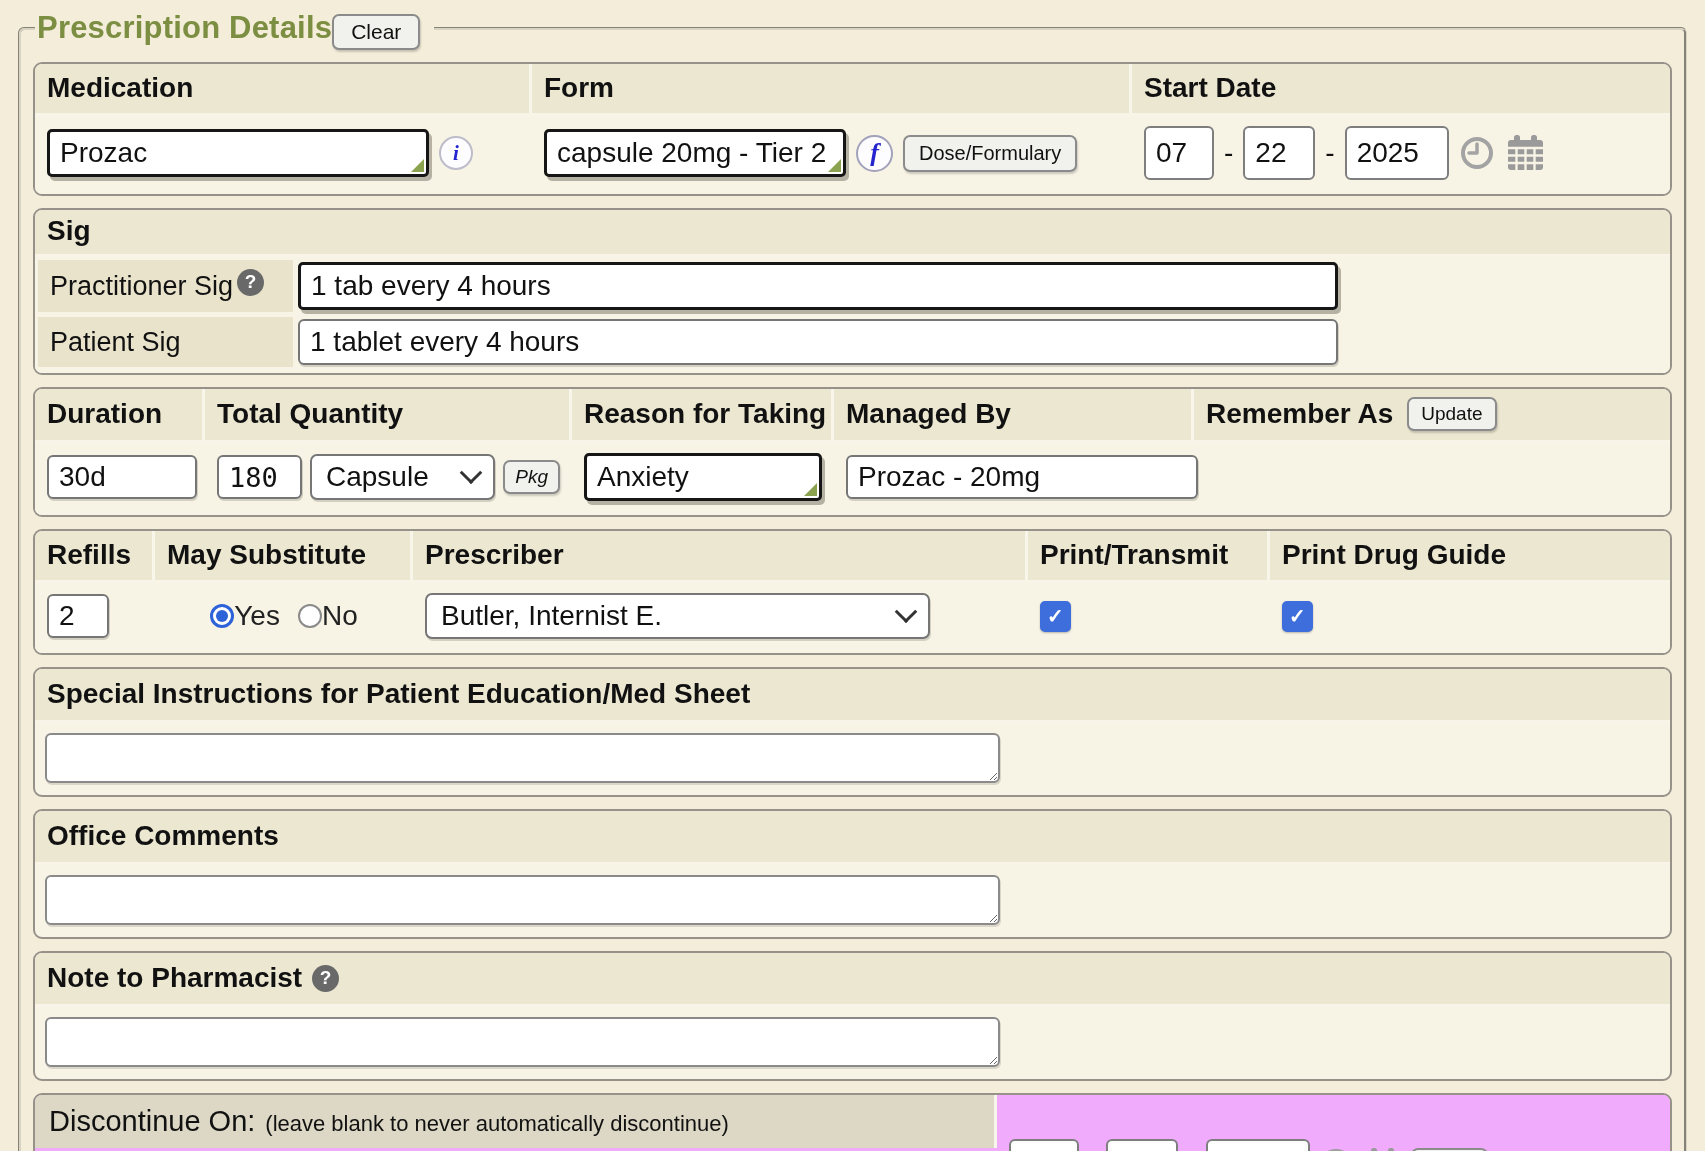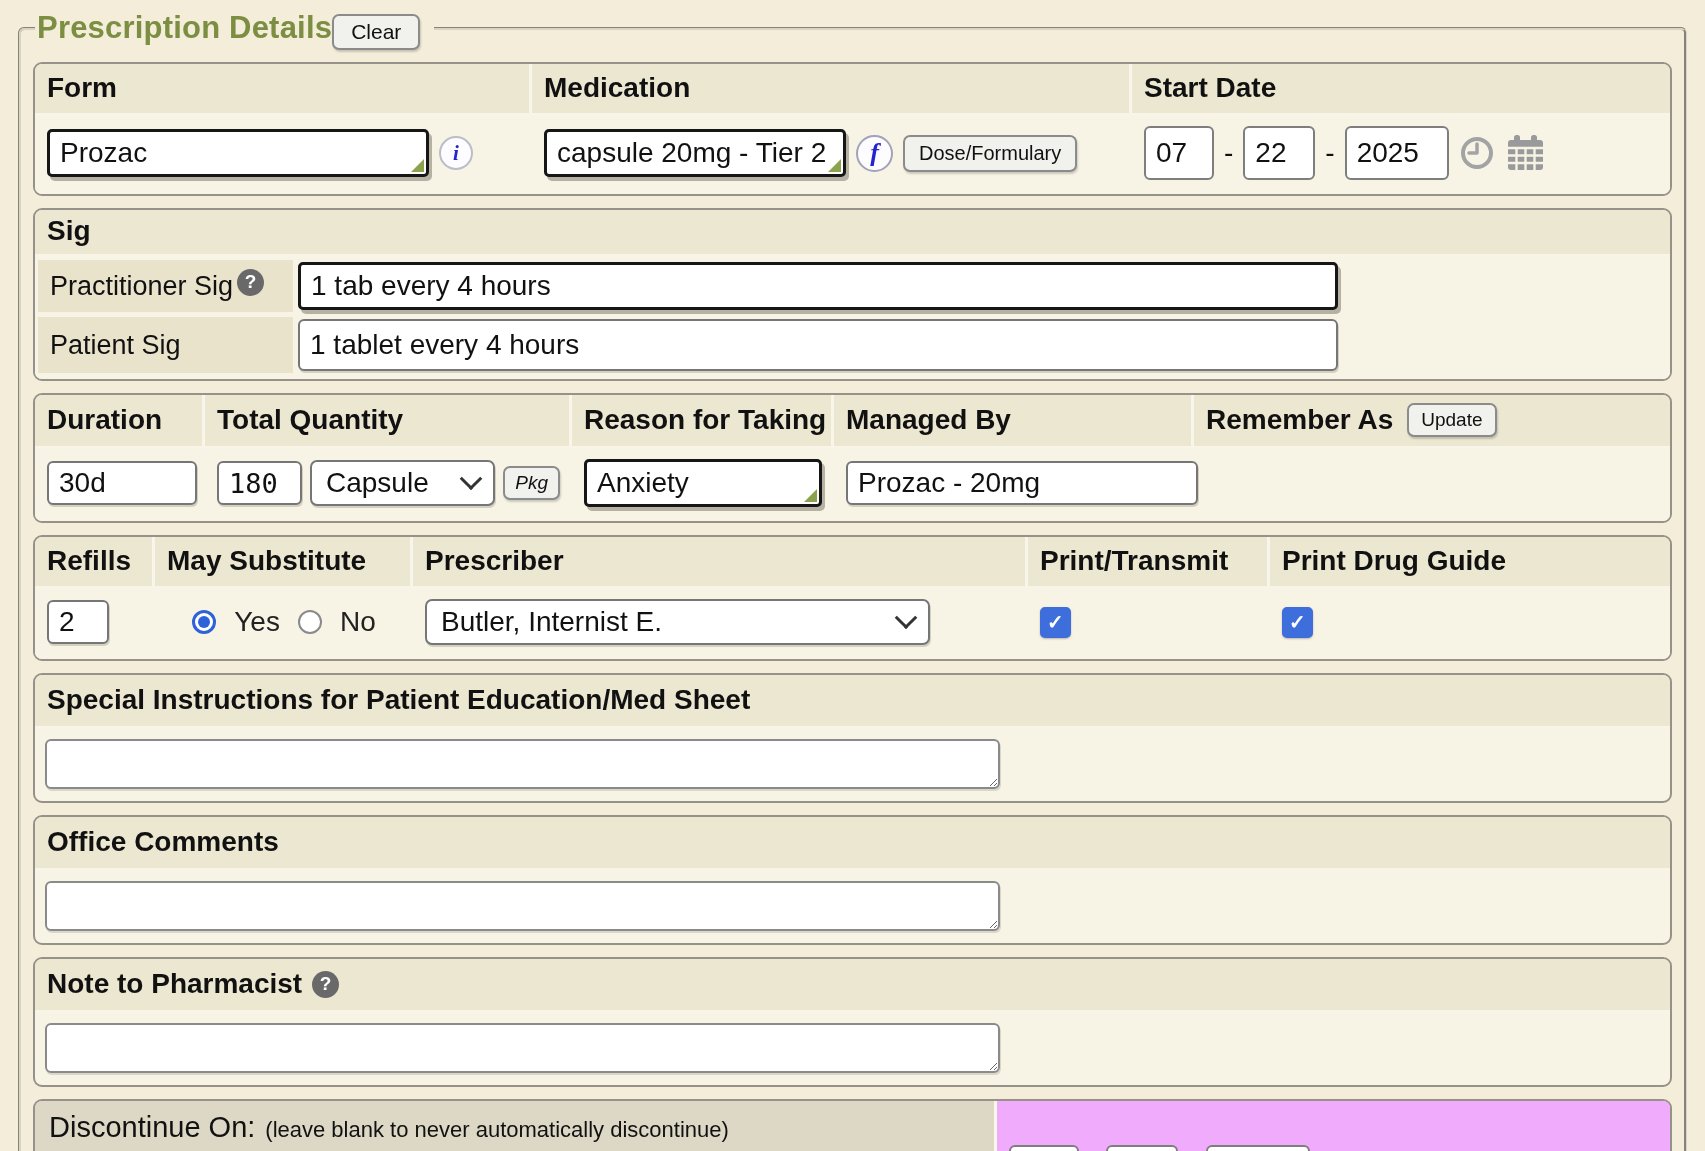--- a/index.html
+++ b/index.html
@@ -112,21 +112,21 @@
   .radio{
     width:24px;height:24px;border-radius:50%;border:2px solid #8a8a8a;background:#fff;
     display:inline-block;position:relative;box-sizing:border-box;cursor:pointer;flex:none;
   }
   .radio.checked{border:3px solid #2e62d8;}
   .radio.checked::after{
     content:"";position:absolute;left:50%;top:50%;width:12px;height:12px;margin:-6px 0 0 -6px;
     border-radius:50%;background:#2e62d8;
   }
   .radio-lbl{font-size:28px;color:#222;}
-  .radio-group{display:flex;align-items:center;gap:18px;}
+  .radio-group{display:flex;align-items:center;gap:0;}
   
   .sig-hdr{font-size:28px;font-weight:bold;padding:5px 12px 7px;background:#ece7d1;border-bottom:3px solid #f8f5e8;}
   .sig-grid{display:grid;grid-template-columns:255px 1fr;gap:5px;padding:3px 3px 6px;background:#f7f4e6;}
   .sig-label{
     background:#e9e3cc;font-size:27px;padding:8px 12px;display:flex;align-items:center;gap:4px;
   }
   .sig-input-cell{display:flex;align-items:center;padding:2px 0;}
   
   .ta{
     width:955px;height:50px;border:2px solid #8a8a8a;border-radius:6px;resize:both;
@@ -150,22 +150,22 @@
 
 <div>
   <fieldset class="main">
     <legend class="lg">
       <span class="title">Prescription Details</span>
       <button class="btn btn-clear">Clear</button>
     </legend>
 
     <div class="tbl">
       <div class="hdr-row" style="grid-template-columns:497px 600px 1fr;">
+        <div class="hdr">Medication</div>
         <div class="hdr">Form</div>
-        <div class="hdr">Medication</div>
         <div class="hdr">Start Date</div>
       </div>
       <div class="body-row" style="grid-template-columns:497px 600px 1fr;">
         <div class="cell">
           <span class="inpwrap" style="width:382px;">
             <input value="Prozac" style="">
             <i class="tri"></i>
           </span>
           <span class="iicon">i</span>
         </div>
@@ -210,21 +210,21 @@
         </div>
         <div class="sig-input-cell">
           <span class="inpwrap" style="width:1040px;">
             <input value="1 tab every 4 hours" style="">
           </span>
         </div>
         <div class="sig-label">
           <span>Patient Sig</span>
         </div>
         <div class="sig-input-cell">
-          <input class="inp" style="width: 1040px; height: 52px;" value="1 tablet every 4 hours">
+          <input class="inp" style="width: 1040px; height: 46px;" value="1 tablet every 4 hours">
         </div>
       </div>
     </div>
 
     <div class="tbl">
       <div class="hdr-row" style="grid-template-columns:170px 367px 262px 360px 1fr;">
         <div class="hdr">Duration</div>
         <div class="hdr">Total Quantity</div>
         <div class="hdr">Reason for Taking</div>
         <div class="hdr">Managed By</div>

